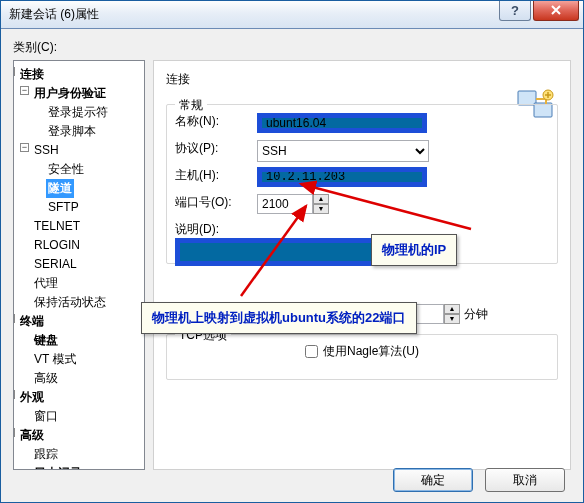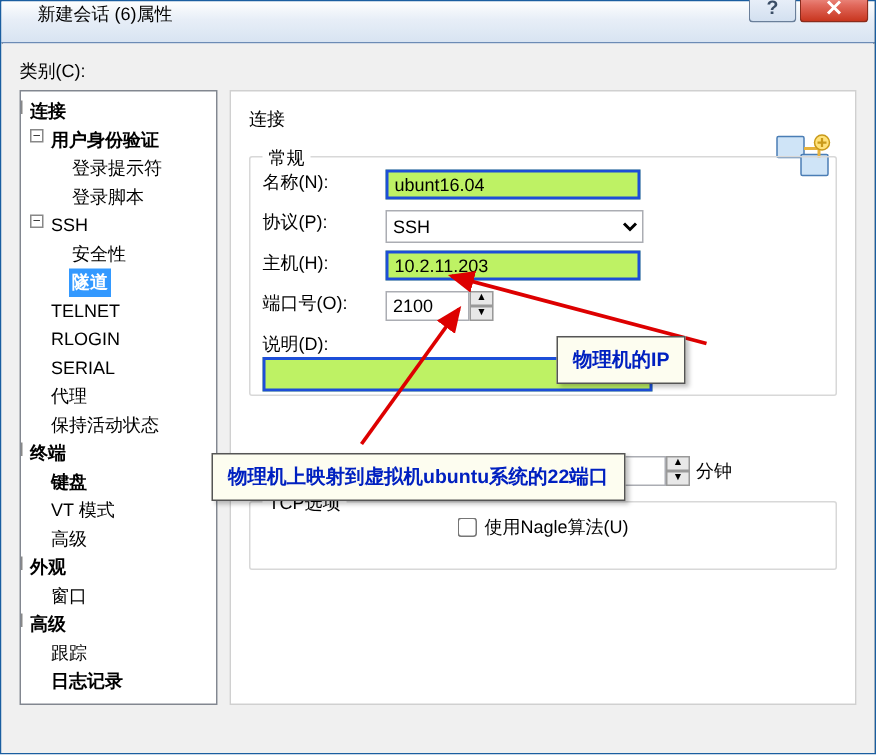--- a/index.html
+++ b/index.html
@@ -4,21 +4,21 @@
 <style>
   * { box-sizing: border-box; font-family: "Microsoft YaHei", Tahoma, sans-serif; font-size: 12px; }
   body { margin: 0; background: #fff; }
   .window {
     width: 584px; height: 503px; position: relative;
     border: 1px solid #1a5ea0; background: #fff;
     box-shadow: 0 0 0 1px #000 inset;
   }
   .titlebar {
     height: 28px; background: linear-gradient(#fdfefe,#e7eef7 45%,#d8e4f2);
-    display: flex; align-items: flex-start; padding-left: 24px;
+    display: flex; align-items: center; padding-left: 8px;
     border-bottom: 1px solid #6c8bb5;
   }
   .titlebar .title { color: #000; flex: 1; }
   .winbtns { display:flex; height:22px; margin-right:4px; margin-top:-6px;}
   .winbtn {
     width:32px; height:20px; border:1px solid #6a7f9a; border-top:none;
     border-bottom-left-radius:3px; border-bottom-right-radius:3px;
     display:flex; align-items:center; justify-content:center;
     background: linear-gradient(#eef3fb,#d3e0f0);
     margin-left:2px; color:#3a4d66; font-size:13px; font-weight:bold;
@@ -49,21 +49,21 @@
   .fieldset {
     border:1px solid #d8d8d8; border-radius:2px; margin:0 0 8px 0; padding:8px 8px 8px 8px;
     position:relative;
   }
   .fieldset .legend {
     position:absolute; top:-8px; left:8px; background:#fff; padding:0 4px;
   }
   .row { display:flex; align-items:flex-start; height:24px; margin-bottom:3px;}
   .row .lbl { width:82px; }
   .row input[type=text].txt {
-    height:20px; border:2px solid #1d4ed8; padding:2px 4px; background:#bef264;
+    height:20px; border:5px solid #1d4ed8; padding:2px 4px; background:#0369a1;
   }
   .row select.sel-ctl {
     height:22px; border:1px solid #abadb3; background:#fff;
   }
   .spin-wrap { display:flex; }
   .spin-wrap input { width:56px; height:20px; border:1px solid #abadb3; padding:2px 4px; }
   .spin-btns { display:flex; flex-direction:column; }
   .spin-btns .sp { width:16px; height:10px; border:1px solid #999; background:#e8e8e8; font-size:7px; line-height:7px; text-align:center;}
   .iconbox {
     position:absolute; right:14px; top:28px; width:40px; height:36px;
@@ -116,20 +116,21 @@
               <li><span class="tog">−</span><span class="node bold">用户身份验证</span>
                 <ul>
                   <li><span class="node">登录提示符</span></li>
                   <li><span class="node">登录脚本</span></li>
                 </ul>
               </li>
               <li><span class="tog">−</span><span class="node">SSH</span>
                 <ul>
                   <li><span class="node">安全性</span></li>
                   <li><span class="node bold sel">隧道</span></li>
+                  <li><span class="node">SFTP</span></li>
                 </ul>
               </li>
               <li><span class="node">TELNET</span></li>
               <li><span class="node">RLOGIN</span></li>
               <li><span class="node">SERIAL</span></li>
               <li><span class="node">代理</span></li>
               <li><span class="node">保持活动状态</span></li>
             </ul>
           </li>
           <li><span class="tog">−</span><span class="node bold">终端</span>
@@ -175,21 +176,21 @@
             <input type="text" class="txt" style="width: 170px;" value="ubunt16.04">
           </div>
           <div class="row">
             <span class="lbl">协议(P):</span>
             <select class="sel-ctl" style="width:172px">
               <option>SSH</option>
             </select>
           </div>
           <div class="row">
             <span class="lbl">主机(H):</span>
-            <input type="text" class="txt" style="width: 170px;" value="10.2.11.203">
+            <input type="text" class="txt" style="width: 170px; font-family: Liberation Mono, monospace;" value="10.2.11.203">
           </div>
           <div class="row">
             <span class="lbl">端口号(O):</span>
             <div class="spin-wrap">
               <input type="text" value="2100" style="">
               <div class="spin-btns">
                 <div class="sp">▲</div>
                 <div class="sp">▼</div>
               </div>
             </div>
@@ -232,26 +233,34 @@
     </div>
 
     <svg class="arrow" style="left:290px; top:150px;" width="190" height="60">
       <defs>
           <marker id="ah1" markerWidth="8" markerHeight="8" refX="6" refY="3" orient="auto">
             <path d="M0,0 L7,3 L0,6 Z" fill="#d00"></path>
           </marker>
         </defs>
       <line x1="180" y1="50" x2="10" y2="5" stroke="#d00" stroke-width="2.5" marker-end="url(#ah1)"></line>
     </svg>
-    <div class="callout" style="left:370px; top:195px;">物理机的IP</div>
+    <div class="callout" style="left:370px; top:205px;">物理机的IP</div>
 
     <svg class="arrow" style="left:230px; top:172px;" width="90" height="100">
       <defs>
           <marker id="ah2" markerWidth="8" markerHeight="8" refX="6" refY="3" orient="auto">
             <path d="M0,0 L7,3 L0,6 Z" fill="#d00"></path>
           </marker>
         </defs>
       <line x1="10" y1="95" x2="75" y2="5" stroke="#d00" stroke-width="2.5" marker-end="url(#ah2)"></line>
     </svg>
     <div class="callout" style="left:140px; top:273px;">物理机上映射到虚拟机ubuntu系统的22端口</div>
 
+    <div class="btnrow">
+      <div class="btn default">
+          <span>确定</span>
+        </div>
+      <div class="btn">
+          <span>取消</span>
+        </div>
+    </div>
   </div>
 </div>
 
 </body></html>

